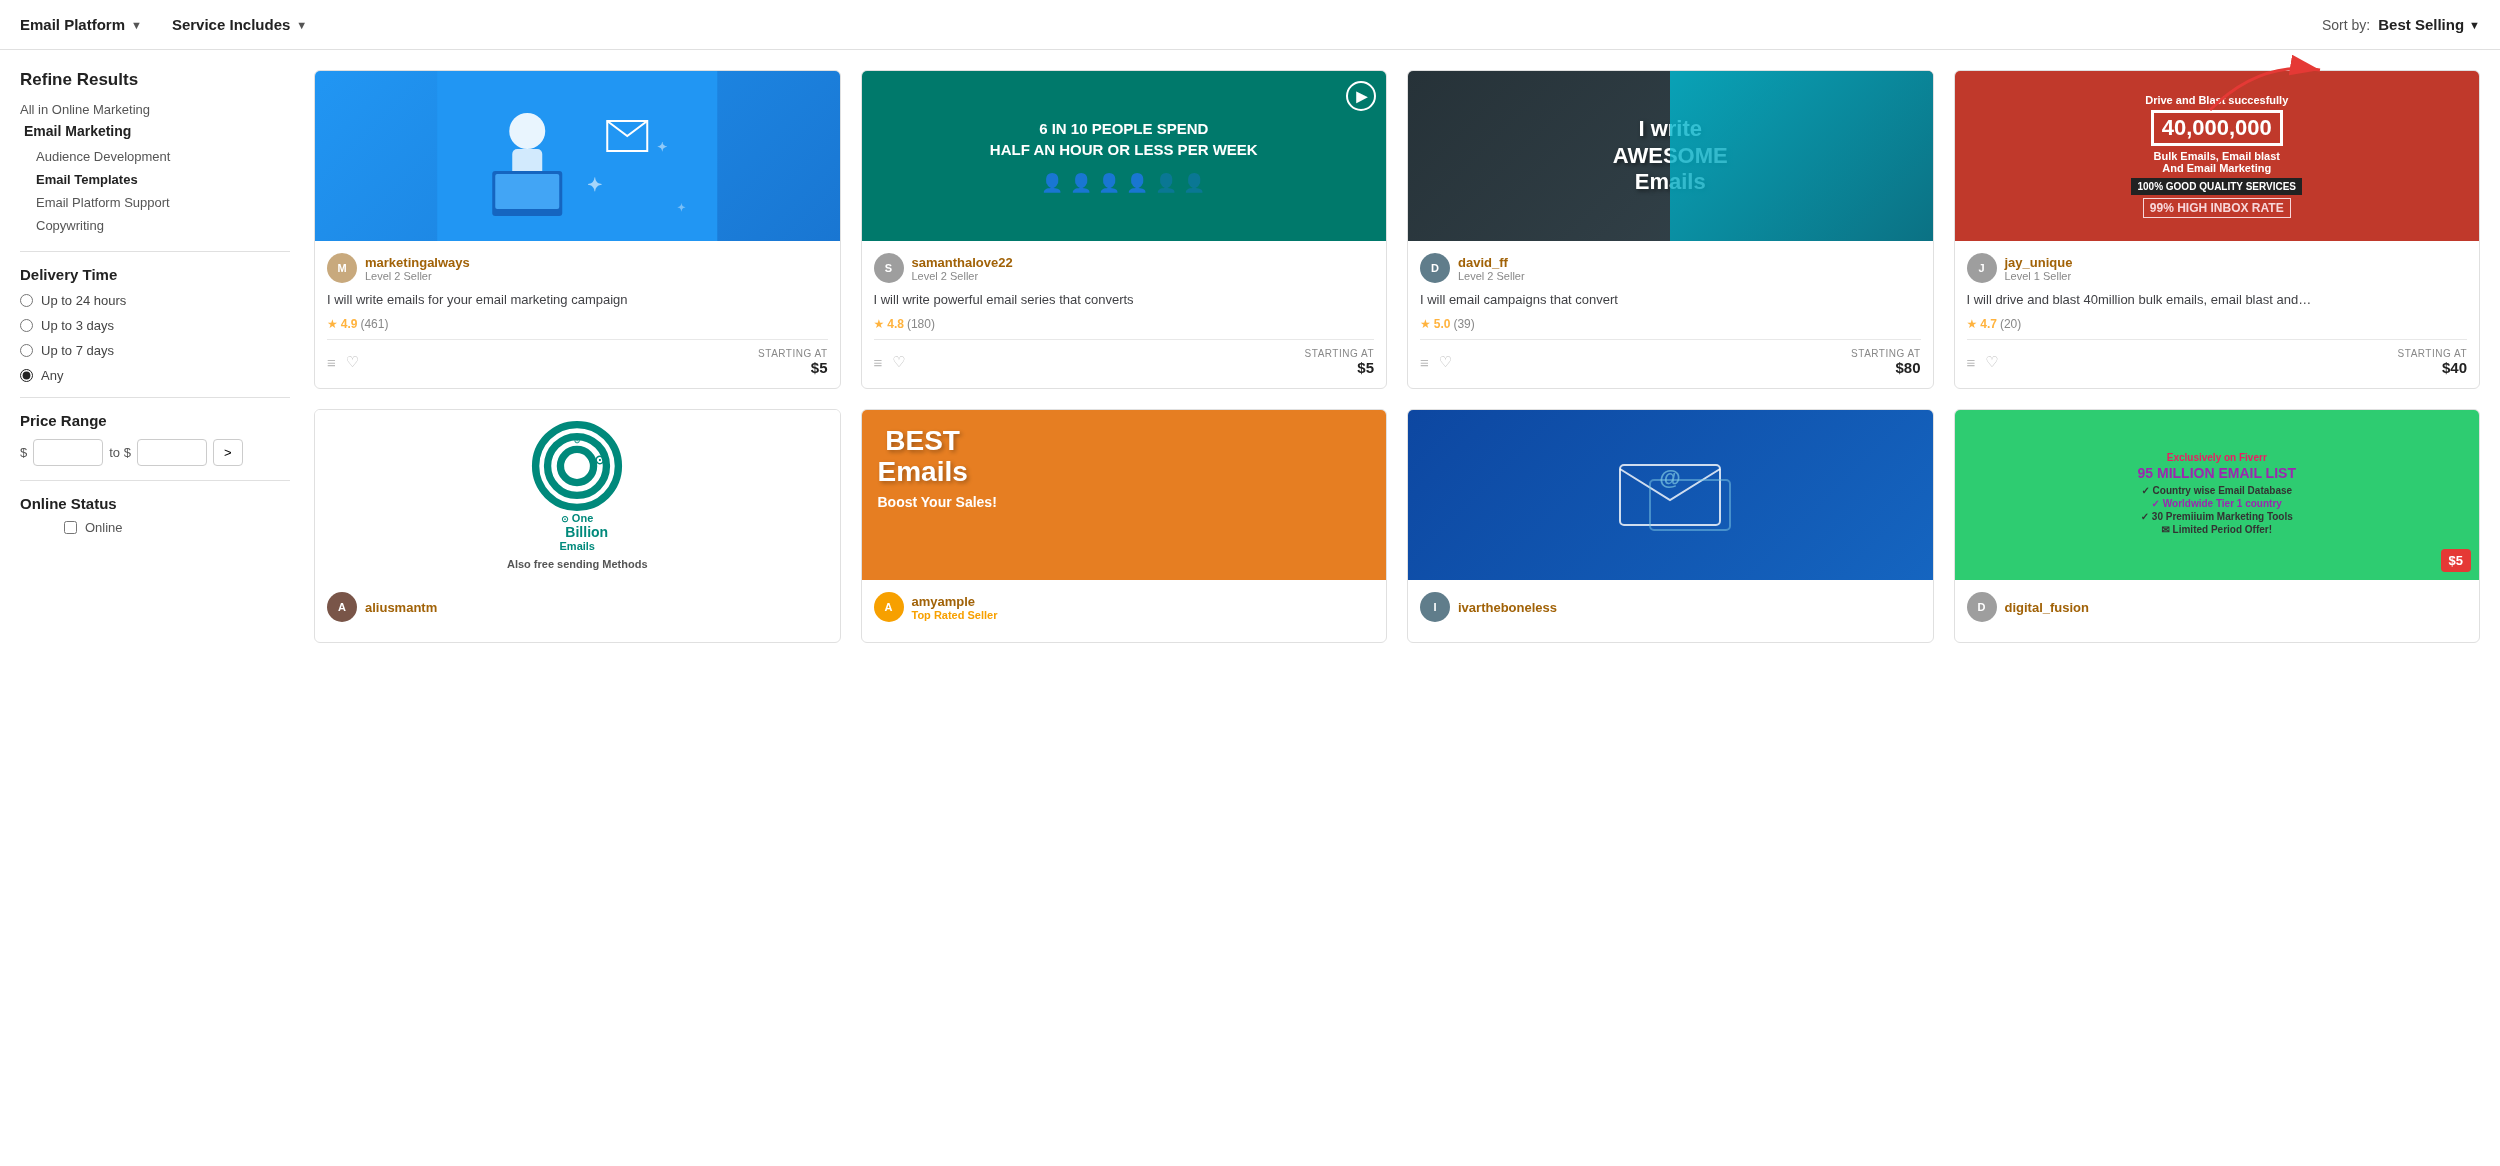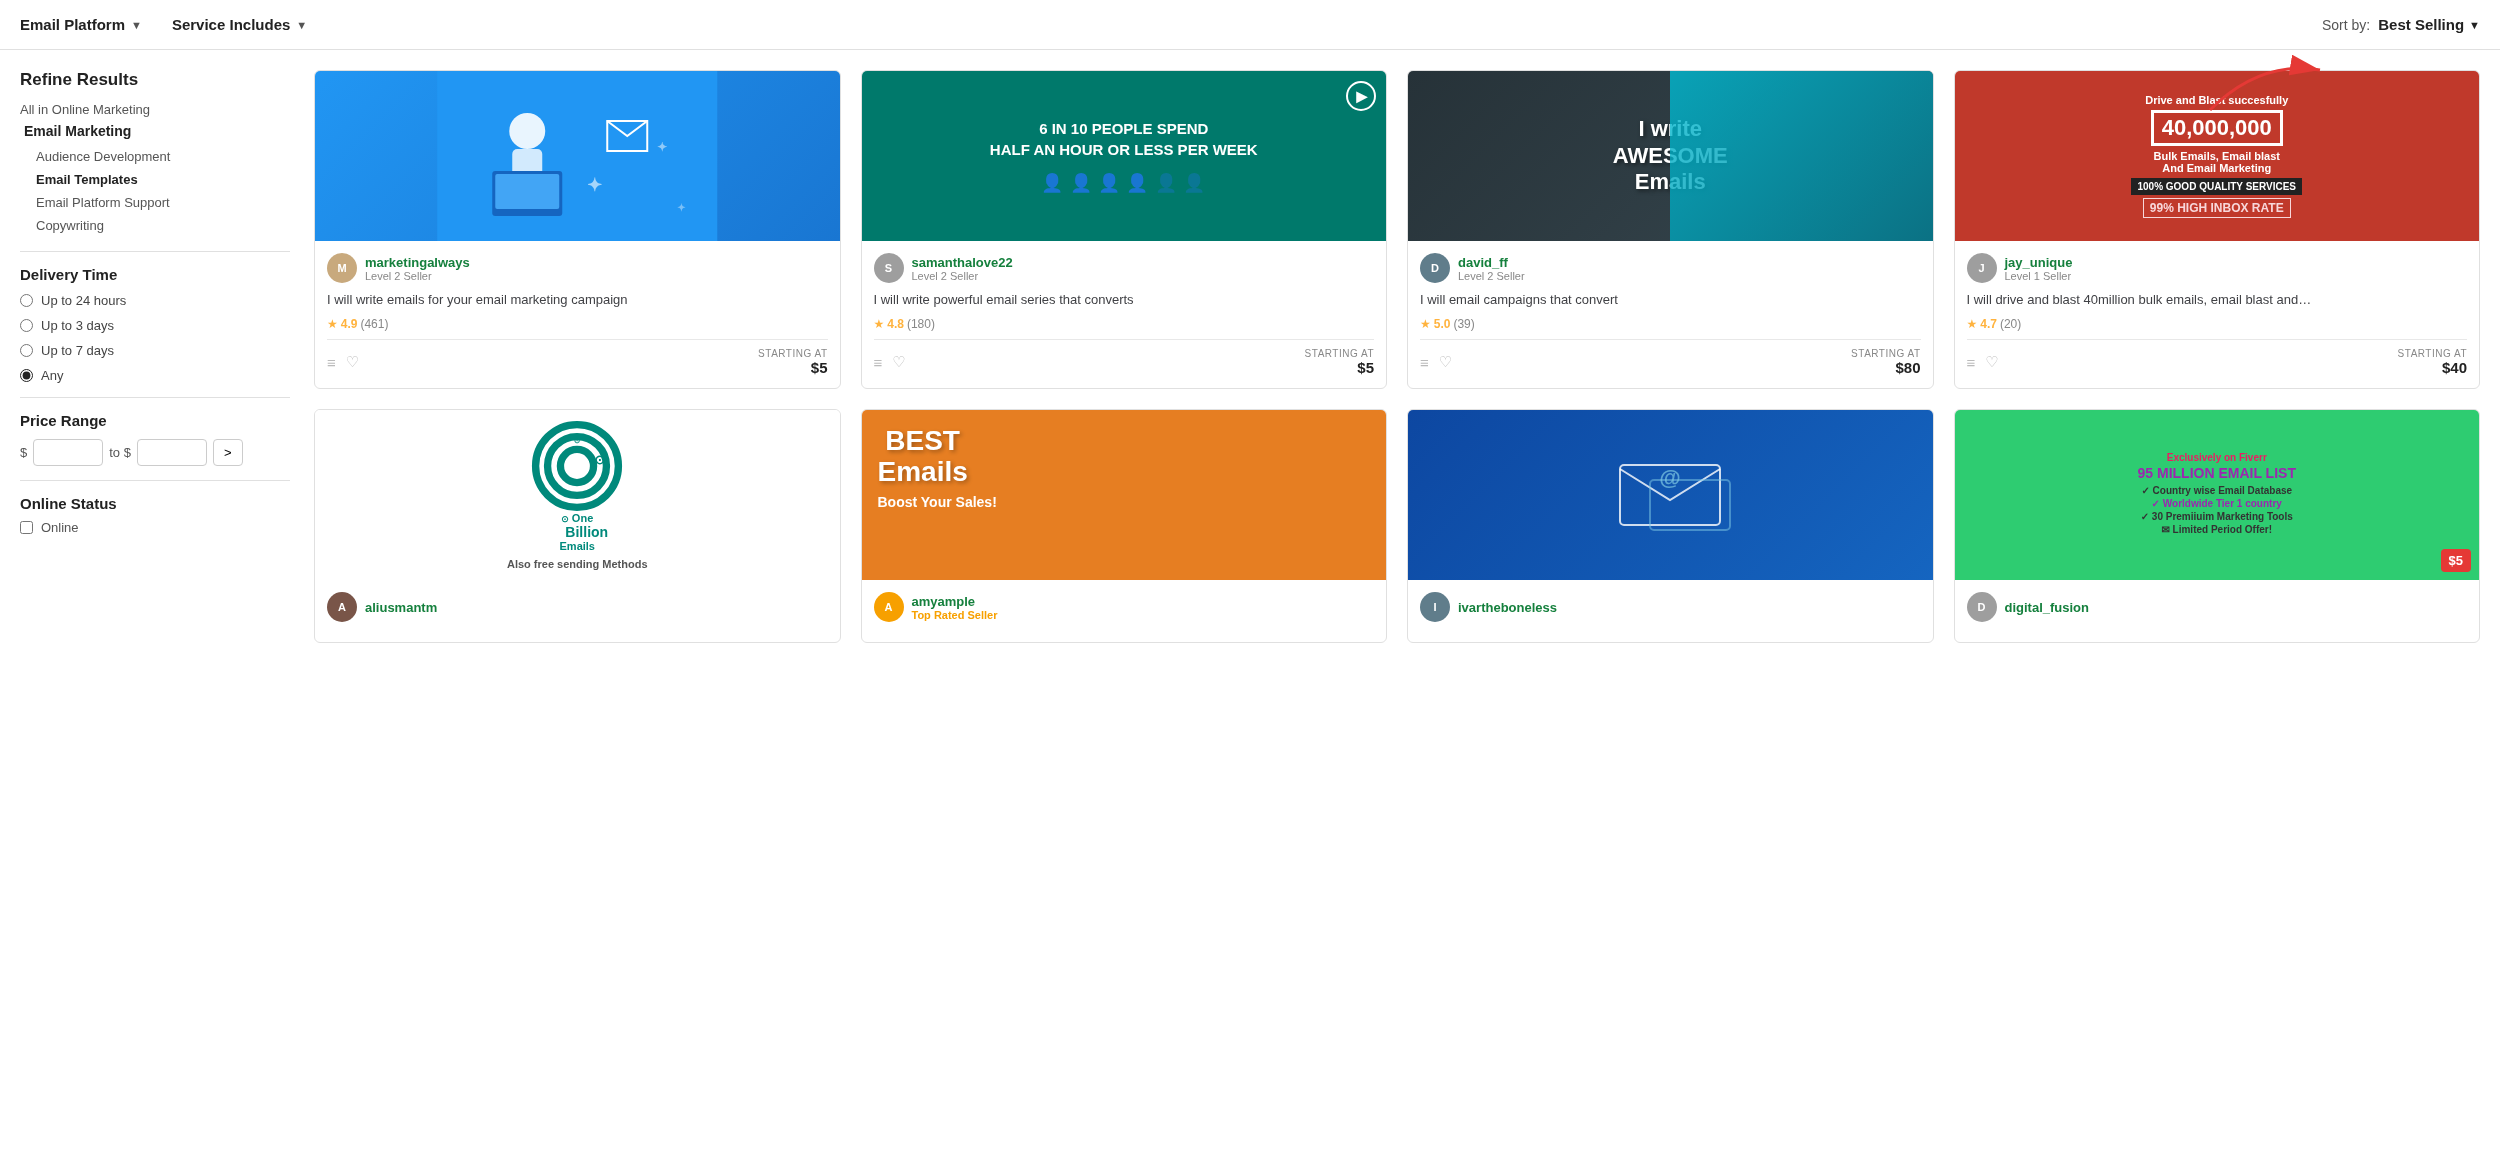--- a/index.html
+++ b/index.html
@@ -134,20 +134,21 @@
       font-weight: 700;
       color: #222;
       margin-bottom: 8px;
     }
     .checkbox-item {
       display: flex;
       align-items: center;
       font-size: 13px;
       color: #555;
       cursor: pointer;
+      margin-left: 44px;
     }
     .checkbox-item input { margin-right: 8px; }
 
     
     .content-area { flex: 1; }
 
     
     .gig-grid {
       display: grid;
       grid-template-columns: repeat(4, 1fr);
@@ -190,21 +191,21 @@
       margin-right: 8px;
       flex-shrink: 0;
       display: flex;
       align-items: center;
       justify-content: center;
       font-size: 11px;
       color: #fff;
       font-weight: 700;
     }
     .seller-info { display: flex; flex-direction: column; }
-    .seller-name { font-size: 13px; font-weight: 600; color: #15803d; }
+    .seller-name { font-size: 13px; font-weight: 600; color: #a16207; }
     .seller-level { font-size: 11px; color: #888; }
     .gig-title {
       font-size: 13px;
       color: #404145;
       line-height: 1.4;
       margin-bottom: 8px;
       flex: 1;
     }
     .gig-rating {
       display: flex;

